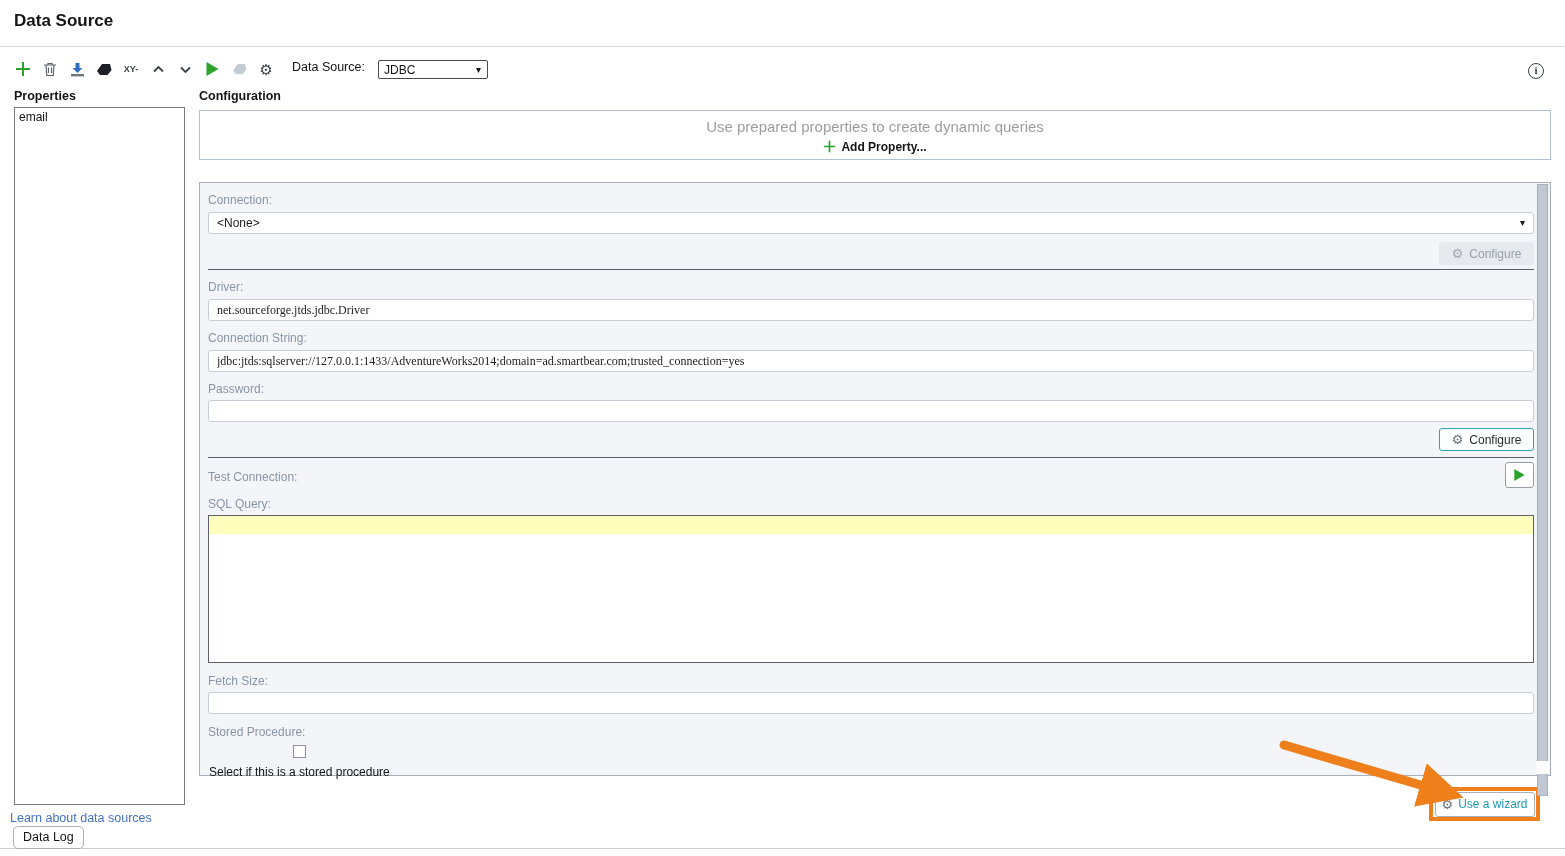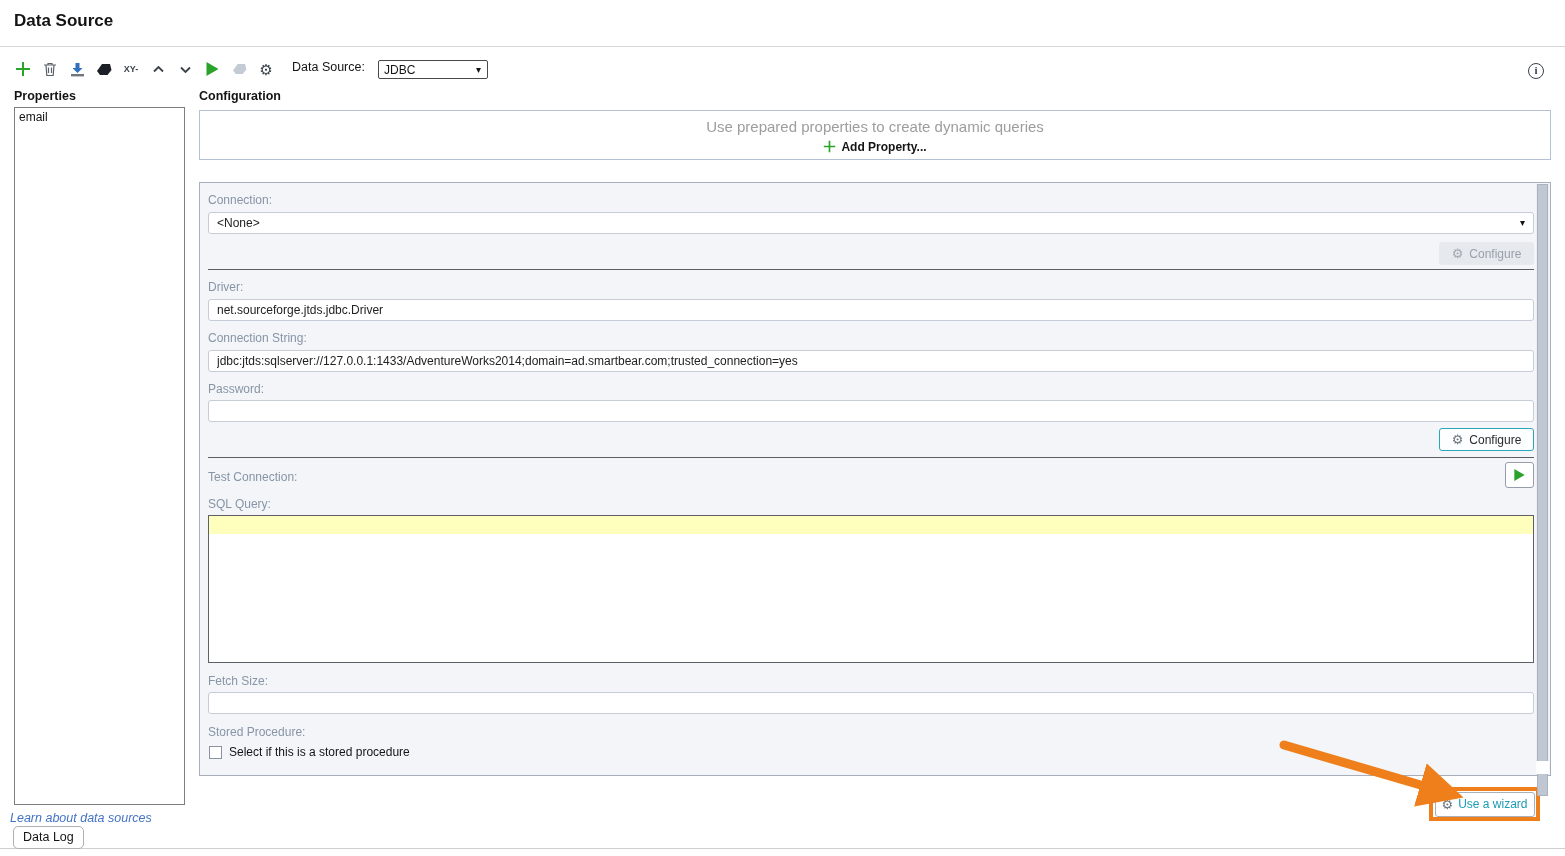--- a/index.html
+++ b/index.html
@@ -22,44 +22,44 @@
   .ds-label { font-size:12.5px; color:#141414; margin-left:8px; }
   .ds-select { display:flex; align-items:center; justify-content:space-between; width:110px; height:19px; border:1px solid #494949; border-radius:2px; background:#fff; padding:0 6px 0 5px; font-size:12px; color:#141414; margin-left:4px; cursor:pointer; }
   .caret { font-size:10px; color:#141414; line-height:1; }
 
   
   .sect-label { position:absolute; top:89px; font-size:12.5px; font-weight:bold; color:#141414; }
 
   
   .props-list { position:absolute; left:14px; top:107px; width:171px; height:698px; background:#fff; border:1px solid #7e7e7e; overflow:hidden; }
   .props-item { font-size:12px; color:#141414; padding:2px 4px; cursor:pointer; }
-  .learn-link { position:absolute; left:10px; top:811px; font-size:12.5px; color:#4472c4; text-decoration:none; cursor:pointer;font-style:italic; }
+  .learn-link { position:absolute; left:10px; top:811px; font-size:12.5px; color:#4472c4; text-decoration:none; cursor:pointer; }
   .bottom-line { position:absolute; left:0; top:848px; width:1565px; height:1px; background:#cfcfcf; }
   .data-log-tab { position:absolute; left:13px; top:826px; height:23px; padding:3px 9px 0 9px; background:#fff; border:1px solid #b0b0b0; border-radius:5px; font-size:12.5px; color:#141414; cursor:pointer; }
 
   
   .prepared-box { position:absolute; left:199px; top:110px; width:1352px; height:50px; background:#fff; border:1px solid #b4c0d4; text-align:center; }
   .prepared-hint { margin-top:7px; font-size:15px; color:#9d9d9d; }
   .add-prop { display:inline-flex; align-items:flex-start; gap:5px; margin-top:5px; font-size:12px; font-weight:bold; color:#141414; cursor:pointer; }
 
   
   .config-panel { position:absolute; left:199px; top:182px; width:1352px; height:594px; background:#f3f5f8; border:1px solid #a8aeba; }
   .cfg-label { position:absolute; left:8px; font-size:12px; color:#8795a7; }
-  .cfg-input { position:absolute; left:8px; right:16px; height:22px; background:#fff; border:1px solid #c6cdd8; border-radius:3px; font-family:Liberation Sans, sans-serif; font-size:12px; color:#222; padding:0 8px; outline:none; }
+  .cfg-input { position:absolute; left:8px; right:16px; height:22px; background:#fff; border:1px solid #c6cdd8; border-radius:3px; font-family:Liberation Serif, serif; font-size:12px; color:#222; padding:0 8px; outline:none; }
   .cfg-select { position:absolute; left:8px; right:16px; height:22px; background:#fff; border:1px solid #c6cdd8; border-radius:3px; display:flex; align-items:center; justify-content:space-between; padding:0 8px; font-size:12px; color:#222; cursor:pointer; }
   .separator { position:absolute; left:8px; right:16px; height:1px; background:#5a5e64; }
   .cfg-btn { position:absolute; right:16px; display:flex; align-items:center; justify-content:center; gap:6px; height:23px; width:95px; border-radius:3px; font-size:12px; cursor:pointer; }
   .btn-disabled { background:#e6e9ed; border:1px solid #e6e9ed; color:#99a1ab; cursor:default; }
   .btn-disabled .gear { color:#a2aab3; font-size:13px; }
   .btn-teal { background:#fcfeff; border:1px solid #2aa6b7; color:#2b2b2b; }
   .btn-teal .gear { color:#6d757e; font-size:13px; }
   .run-btn { position:absolute; right:16px; width:29px; height:26px; background:#fff; border:1px solid #959daa; border-radius:3px; display:flex; align-items:center; justify-content:center; cursor:pointer; }
   .sql-editor { position:absolute; left:8px; right:16px; height:148px; background:#fff; border:1px solid #5d6066; cursor:text; }
   .sql-caret-line { height:18px; background:#ffffbd; }
-  .chk-row { position:absolute; left:9px; display:flex; align-items:center; gap:7px; cursor:pointer; }
+  .chk-row { position:absolute; left:9px; display:flex; align-items:center; gap:7px; cursor:pointer;flex-direction:column; }
   .chk-box { width:13px; height:13px; background:#fff; border:1px solid #8b93a0; }
   .chk-label { font-size:12px; color:#141414; }
 
   
   .v-scroll { position:absolute; top:1px; right:1px; bottom:1px; width:13px; background:#eceef2; }
   .v-thumb { position:absolute; top:0; left:1px; width:11px; height:612px; background:#bfc7d3; border:1px solid #aab2bf; cursor:pointer; }
   .scroll-corner { position:absolute; right:1px; bottom:1px; width:13px; height:13px; background:#fff; }
 
   
   .wizard-frame { position:absolute; left:1229px; top:604px; width:111px; height:34px; border:4px solid #ef7f1a; background:transparent; display:flex; align-items:center; justify-content:center; }

